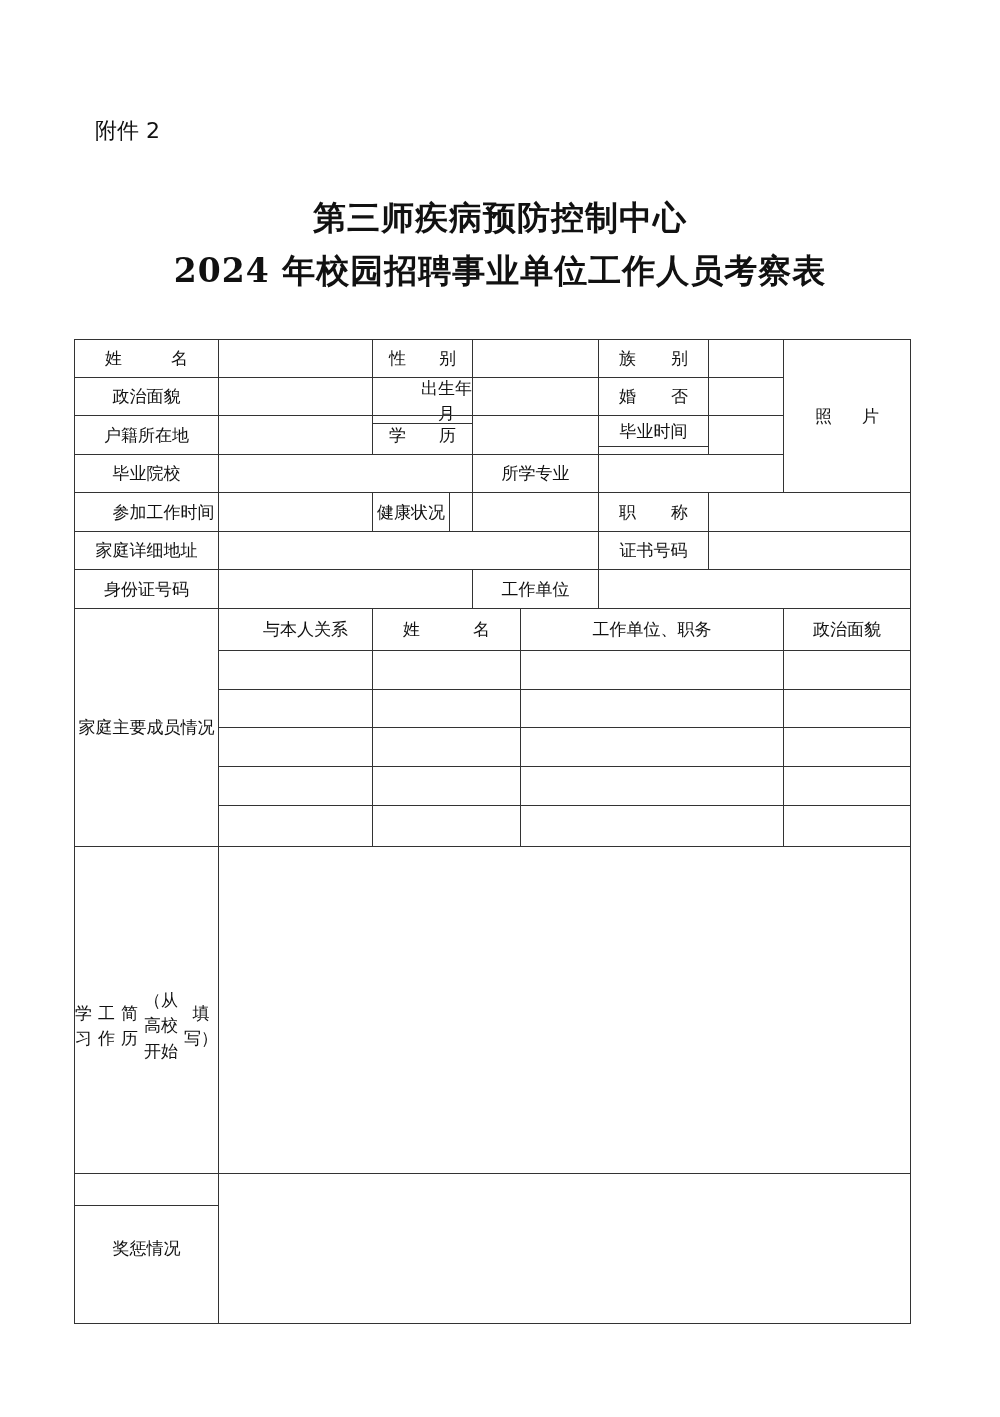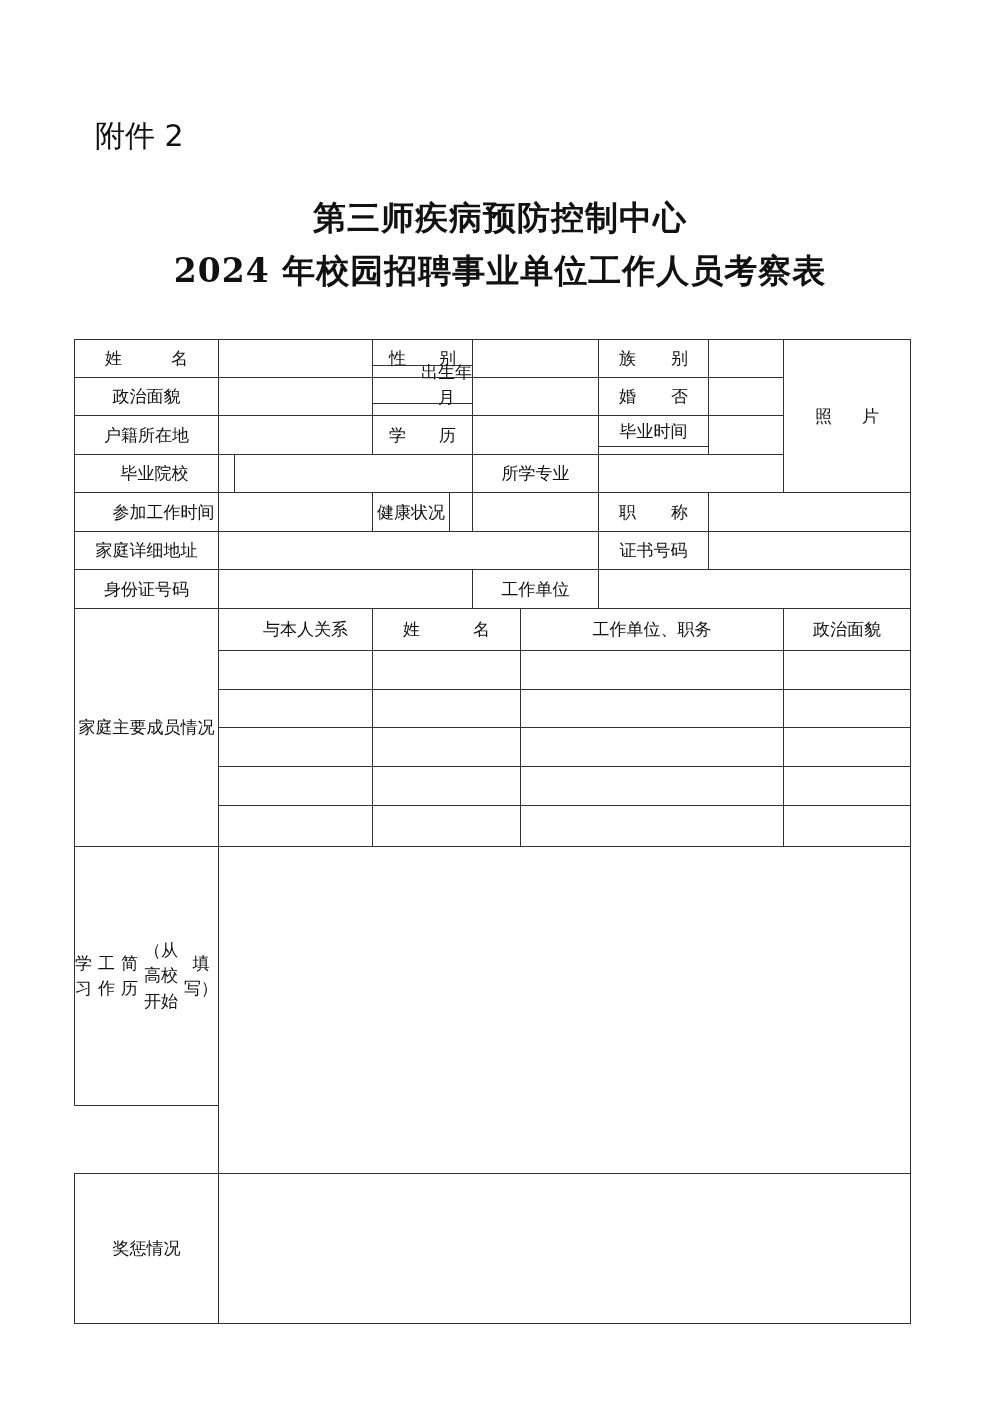--- a/index.html
+++ b/index.html
@@ -1,18 +1,18 @@
 <!DOCTYPE html>
 <html><head>
 <meta charset="utf-8">
 <style>
   html, body { margin:0; padding:0; }
   body { width:1000px; height:1417px; background:#ffffff; position:relative; overflow:hidden;
          font-family: "DejaVu Serif", "Liberation Serif", serif; color:#111; }
-  .attach { position:absolute; left:95px; top:116px; font-size:30px; font-family:"DejaVu Sans","Liberation Sans",sans-serif; }
+  .attach { position:absolute; left:95px; top:116px; font-size:22px; font-family:"DejaVu Sans","Liberation Sans",sans-serif; }
   .title { position:absolute; left:0; width:1000px; text-align:center; font-weight:bold; font-size:33px; letter-spacing:1px; }
   .t1 { top:196px; }
   .t2 { top:249px; }
   .cell { position:absolute; box-sizing:border-box; border:1px solid #333;
           display:flex; align-items:center; justify-content:center; text-align:center;
           font-size:17px; font-family:"DejaVu Sans","Liberation Sans",sans-serif; line-height:1.45; }
   .spread { justify-content:space-between; padding:0 30px; }
   .spread span { display:inline-block; }
   .col { flex-direction:row; }
   .input { background:transparent; }
@@ -41,39 +41,39 @@
       <span>别</span>
   </div>
   <div class="cell input" style="left:708px;top:339px;width:76px;height:39px;"></div>
   <div class="cell" style="left:783px;top:339px;width:128px;height:154px;gap:30px;">
     <span>照</span>
       <span>片</span>
   </div>
 
   <div class="cell" style="left:74px;top:377px;width:145px;height:39px;">政治面貌</div>
   <div class="cell input" style="left:218px;top:377px;width:155px;height:39px;"></div>
-  <div class="cell" style="left:372px;top:365px;width:101px;height:39px;padding-left:48px;">出生年月</div>
+  <div class="cell" style="left:372px;top:377px;width:101px;height:47px;padding-left:48px;">出生年月</div>
   <div class="cell input" style="left:472px;top:377px;width:127px;height:39px;"></div>
   <div class="cell spread" style="left:598px;top:377px;width:111px;height:39px;padding:0 20px;">
     <span>婚</span>
       <span>否</span>
   </div>
   <div class="cell input" style="left:708px;top:377px;width:76px;height:39px;"></div>
 
   <div class="cell" style="left:74px;top:415px;width:145px;height:40px;">户籍所在地</div>
   <div class="cell input" style="left:218px;top:415px;width:155px;height:40px;"></div>
   <div class="cell spread" style="left:372px;top:415px;width:101px;height:40px;padding:0 16px;">
     <span>学</span>
       <span>历</span>
   </div>
   <div class="cell input" style="left:472px;top:415px;width:127px;height:40px;"></div>
   <div class="cell" style="left:598px;top:415px;width:111px;height:32px;">毕业时间</div>
   <div class="cell input" style="left:708px;top:415px;width:76px;height:40px;"></div>
 
-  <div class="cell" style="left:74px;top:454px;width:161px;height:39px;text-align:center;">毕业院校</div>
+  <div class="cell" style="left:74px;top:454px;width:145px;height:39px;text-align:center;">毕业院校</div>
   <div class="cell input" style="left:218px;top:454px;width:255px;height:39px;"></div>
   <div class="cell" style="left:472px;top:454px;width:127px;height:39px;">所学专业</div>
   <div class="cell input" style="left:598px;top:454px;width:186px;height:39px;"></div>
 
   <div class="cell" style="left:74px;top:492px;width:145px;height:40px;padding-left:34px;">参加工作时间</div>
   <div class="cell input" style="left:218px;top:492px;width:155px;height:40px;"></div>
   <div class="cell" style="left:372px;top:492px;width:78px;height:40px;">健康状况</div>
   <div class="cell input" style="left:472px;top:492px;width:127px;height:40px;"></div>
   <div class="cell spread" style="left:598px;top:492px;width:111px;height:40px;padding:0 20px;">
     <span>职</span>
@@ -127,21 +127,21 @@
     <div class="cell input" style="left:520px;top:766px;width:264px;height:40px;"></div>
     <div class="cell input" style="left:783px;top:766px;width:128px;height:40px;"></div>
   </div>
   <div>
     <div class="cell input" style="left:218px;top:805px;width:155px;height:42px;"></div>
     <div class="cell input" style="left:372px;top:805px;width:149px;height:42px;"></div>
     <div class="cell input" style="left:520px;top:805px;width:264px;height:42px;"></div>
     <div class="cell input" style="left:783px;top:805px;width:128px;height:42px;"></div>
   </div>
 
-  <div class="cell col" style="left:74px;top:846px;width:145px;height:260px;line-height:1.5;gap:6px;">
+  <div class="cell col" style="left:74px;top:846px;width:145px;height:360px;line-height:1.5;gap:6px;">
     <span>学习</span>
     <span>工作</span>
     <span>简历</span>
     <span>（从高校开始</span>
     <span>填写）</span>
   </div>
   <div class="cell input" style="left:218px;top:846px;width:693px;height:328px;"></div>
 
   <div class="cell" style="left:74px;top:1173px;width:145px;height:151px;">奖惩情况</div>
   <div class="cell input" style="left:218px;top:1173px;width:693px;height:151px;"></div>

